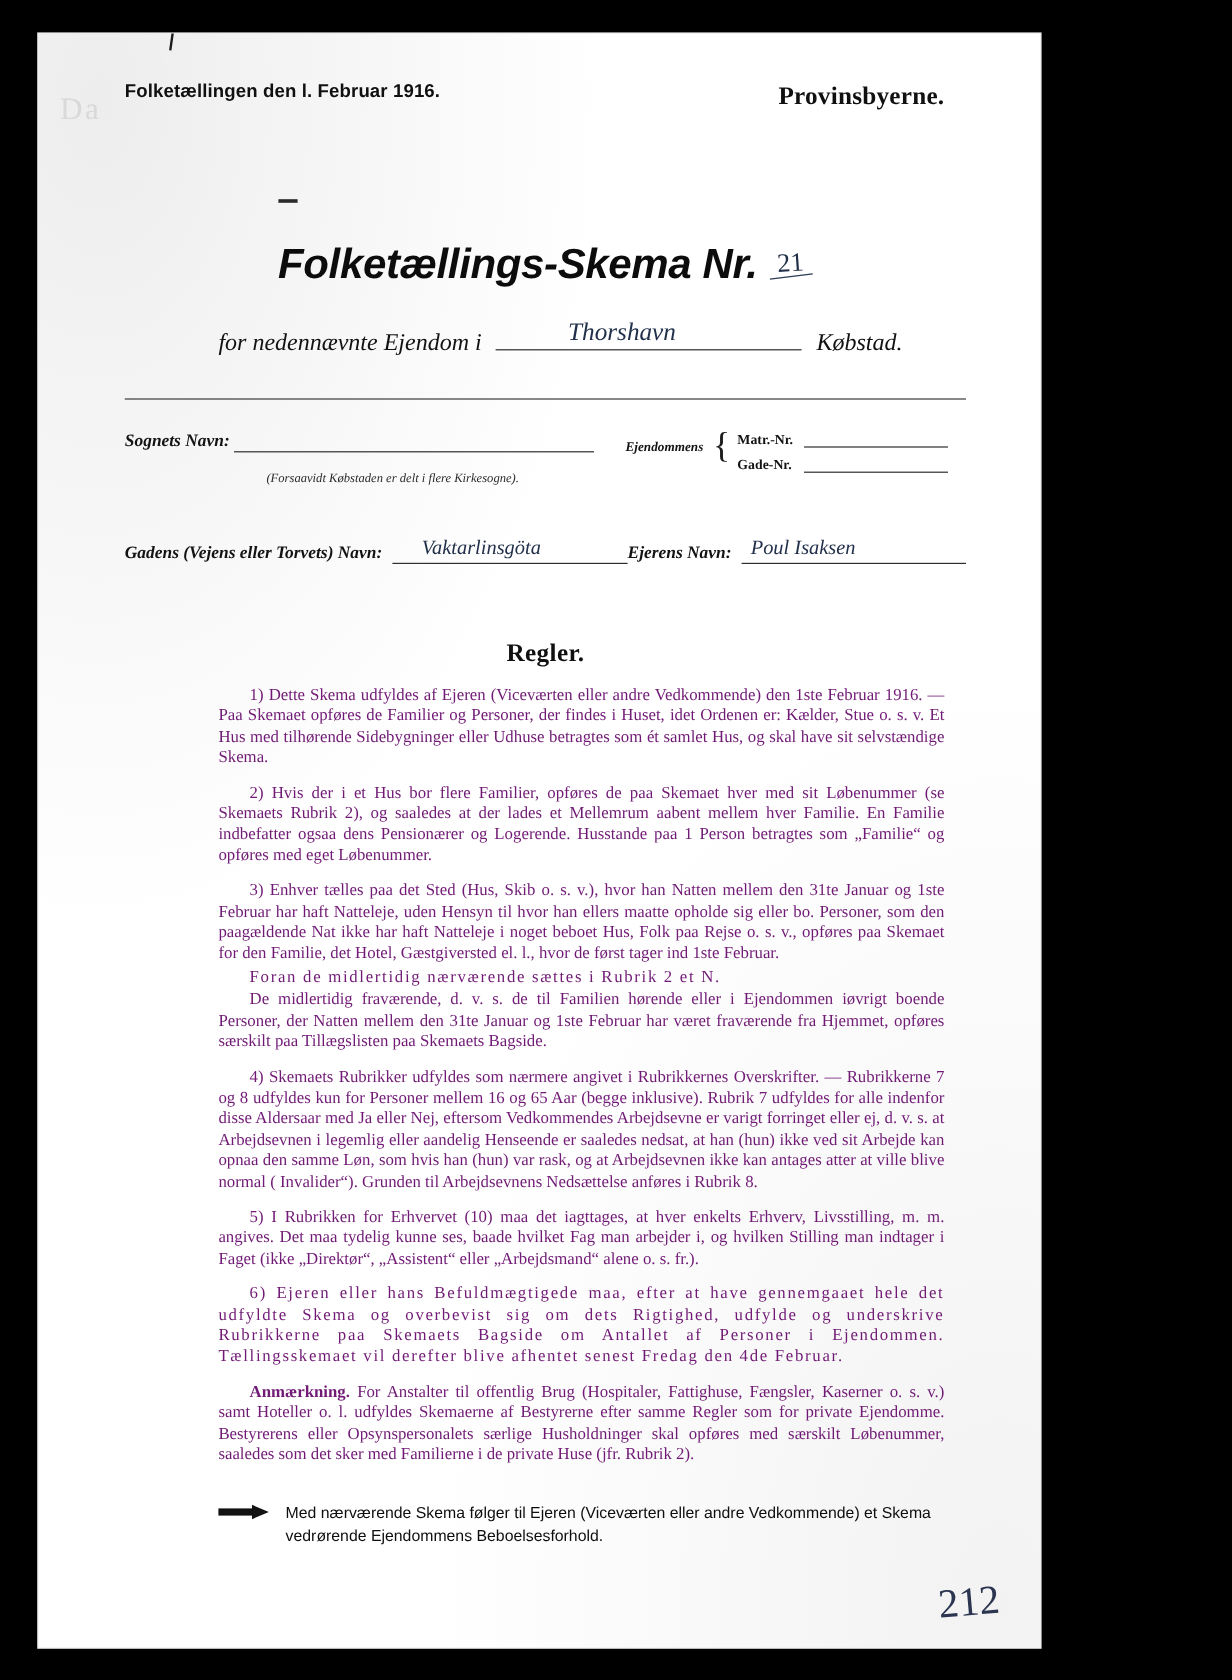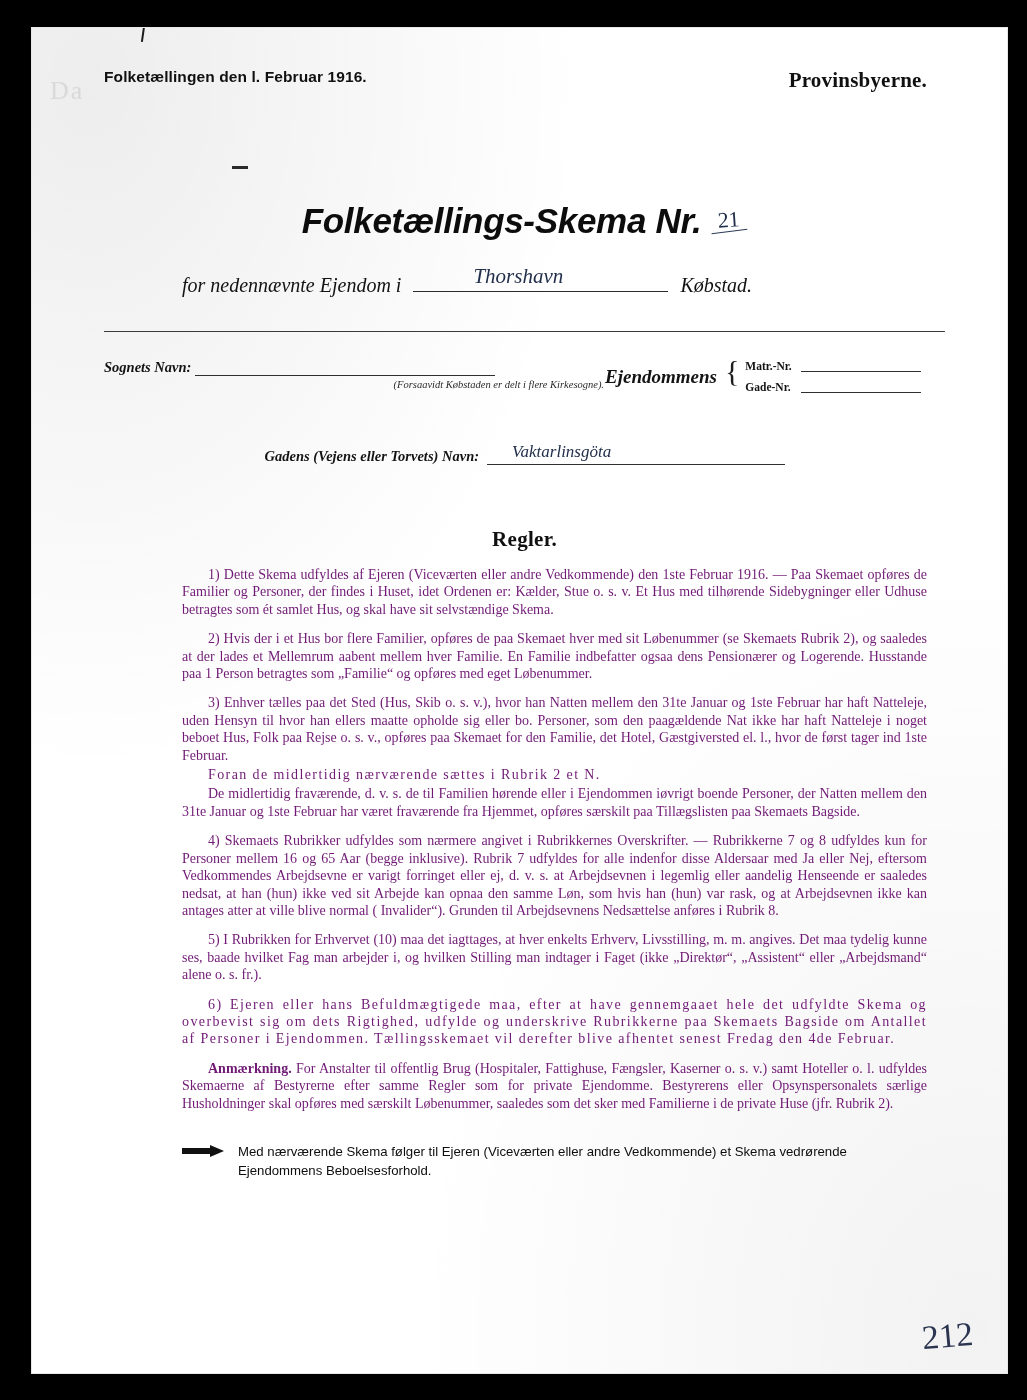--- a/index.html
+++ b/index.html
@@ -10,21 +10,21 @@
   body {
     width: 1027px;
     height: 1400px;
     overflow: hidden;
     font-family: "Liberation Serif", serif;
   }
   .page {
     position: absolute;
     left: 32px;
     top: 28px;
-    width: 975px;
+    width: 835px;
     height: 1345px;
     background: #ffffff;
     box-shadow: 0 0 0 1px #e8e8e8;
     overflow: hidden;
   }
   
   .page:before {
     content: "";
     position: absolute;
     inset: 0;
@@ -173,32 +173,31 @@
     border-bottom: 1.2px solid #2f2f2f;
     height: 17px;
     position: relative;
     vertical-align: bottom;
   }
   .note-small {
     font-size: 10.5px;
     font-style: italic;
     color: #2a2a2a;
     display: block;
-    margin-top: 3px;
+    margin-top: 17px;
     margin-left: 118px;
-    text-align: right;
   }
   .ejd-block {
     display: flex;
     align-items: flex-start;
   }
   .ejd-label {
     font-style: italic;
     font-weight: bold;
-    font-size: 19px;
+    font-size: 11px;
     padding-top: 8px;
   }
   .brace {
     font-size: 30px;
     line-height: 26px;
     padding: 0 6px 0 8px;
     color: #1c1c1c;
   }
   .ejd-rows .er {
     display: flex;
@@ -360,20 +359,26 @@
         </div>
       </div>
 
       <div class="row2">
         <div class="left">
           <span class="lbl-i">Gadens (Vejens eller Torvets) Navn:</span>
           <span class="grow-line">
             <span class="hand" style="left:25px; font-size:17px;">Vaktarlinsgöta</span>
           </span>
         </div>
+        <div class="right">
+          <span class="lbl-i">Ejerens Navn:</span>
+          <span class="grow-line">
+            <span class="hand" style="left:8px; font-size:17px;">Poul Isaksen</span>
+          </span>
+        </div>
       </div>
     </div>
 
     <div class="regler-head">Regler.</div>
 
     <div class="rules">
       <p class="indent">1) Dette Skema udfyldes af Ejeren (Viceværten eller andre Vedkommende) den 1ste Februar 1916. — Paa Skemaet opføres de Familier og Personer, der findes i Huset, idet Ordenen er: Kælder, Stue o. s. v. Et Hus med tilhørende Sidebygninger eller Udhuse betragtes som ét samlet Hus, og skal have sit selvstændige Skema.</p>
       <p class="indent">2) Hvis der i et Hus bor flere Familier, opføres de paa Skemaet hver med sit Løbenummer (se Skemaets Rubrik 2), og saaledes at der lades et Mellemrum aabent mellem hver Familie. En Familie indbefatter ogsaa dens Pensionærer og Logerende. Husstande paa 1 Person betragtes som „Familie“ og opføres med eget Løbenummer.</p>
       <p class="indent tight">3) Enhver tælles paa det Sted (Hus, Skib o. s. v.), hvor han Natten mellem den 31te Januar og 1ste Februar har haft Natteleje, uden Hensyn til hvor han ellers maatte opholde sig eller bo. Personer, som den paagældende Nat ikke har haft Natteleje i noget beboet Hus, Folk paa Rejse o. s. v., opføres paa Skemaet for den Familie, det Hotel, Gæstgiversted el. l., hvor de først tager ind 1ste Februar.</p>
       <p class="indent tight sp">Foran de midlertidig nærværende sættes i Rubrik 2 et N.</p>

